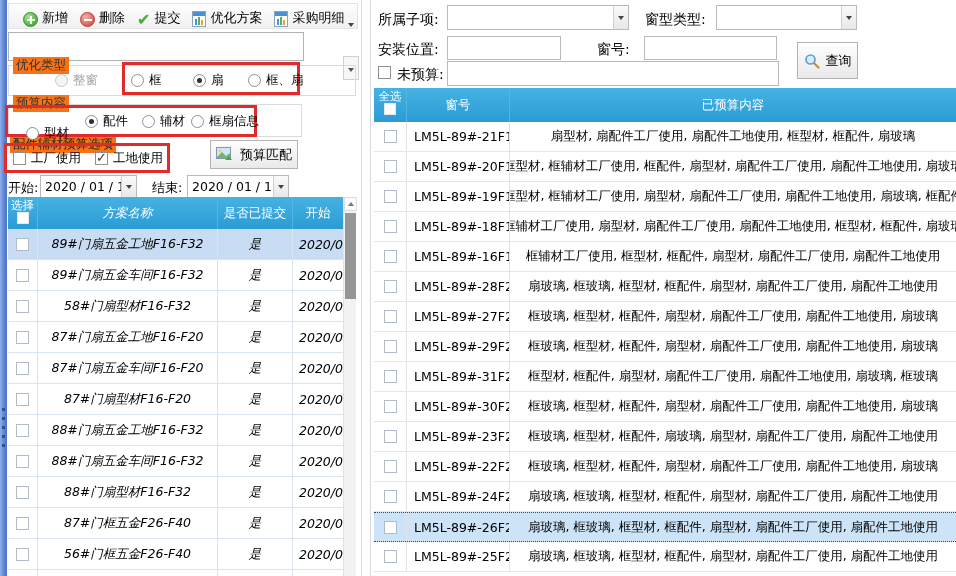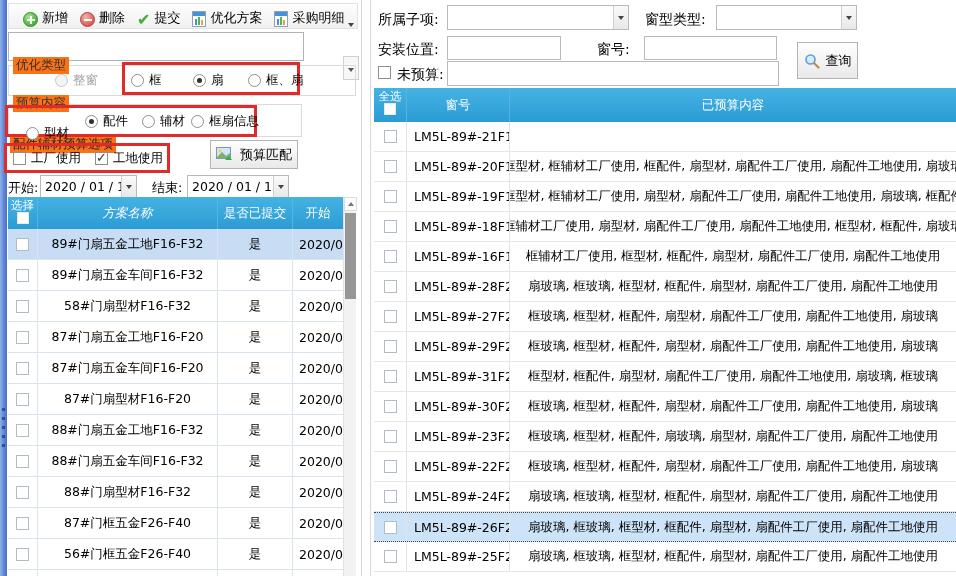--- a/index.html
+++ b/index.html
@@ -249,21 +249,21 @@
   <div class="thead" style="left:8px;top:197px;width:335px;height:32px;">
     <div class="hc stack" style="width:30px;">
       <span class="htxt">选择</span>
       <span class="hcbx"></span>
     </div>
     <div class="hc" style="width:180px;font-style:italic;">方案名称</div>
     <div class="hc" style="width:75px;">是否已提交</div>
     <div class="hc" style="width:50px;border-right:none;">开始</div>
   </div>
 
-  <div class="rowswrap" style="left:8px;top:229px;width:335px;height:347px;">
+  <div class="rowswrap" style="left:8px;top:229px;width:335px;height:347px;font-style:italic;">
     <div class="lrow sel">
         <div class="lc lc0">
           <span class="cbx rowcbx"></span>
         </div>
         <div class="lc lc1">89#门扇五金工地F16-F32</div>
         <div class="lc lc2">是</div>
         <div class="lc lc3">2020/0</div>
       </div>
     <div class="lrow">
         <div class="lc lc0">
@@ -403,20 +403,21 @@
     <div class="hc" style="width:103px;">窗号</div>
     <div class="hc" style="flex:1;border-right:none;">已预算内容</div>
   </div>
 
   <div class="rowswrap" style="left:374px;top:122px;width:582px;height:454px;">
     <div class="rrow">
         <div class="rc rc0">
           <span class="cbx rowcbx"></span>
         </div>
         <div class="rc rc1">LM5L-89#-21F19</div>
+        <div class="rc rc2">扇型材, 扇配件工厂使用, 扇配件工地使用, 框型材, 框配件, 扇玻璃</div>
       </div>
     <div class="rrow">
         <div class="rc rc0">
           <span class="cbx rowcbx"></span>
         </div>
         <div class="rc rc1">LM5L-89#-20F18</div>
         <div class="rc rc2">框型材, 框辅材工厂使用, 框配件, 扇型材, 扇配件工厂使用, 扇配件工地使用, 扇玻璃</div>
       </div>
     <div class="rrow">
         <div class="rc rc0">

